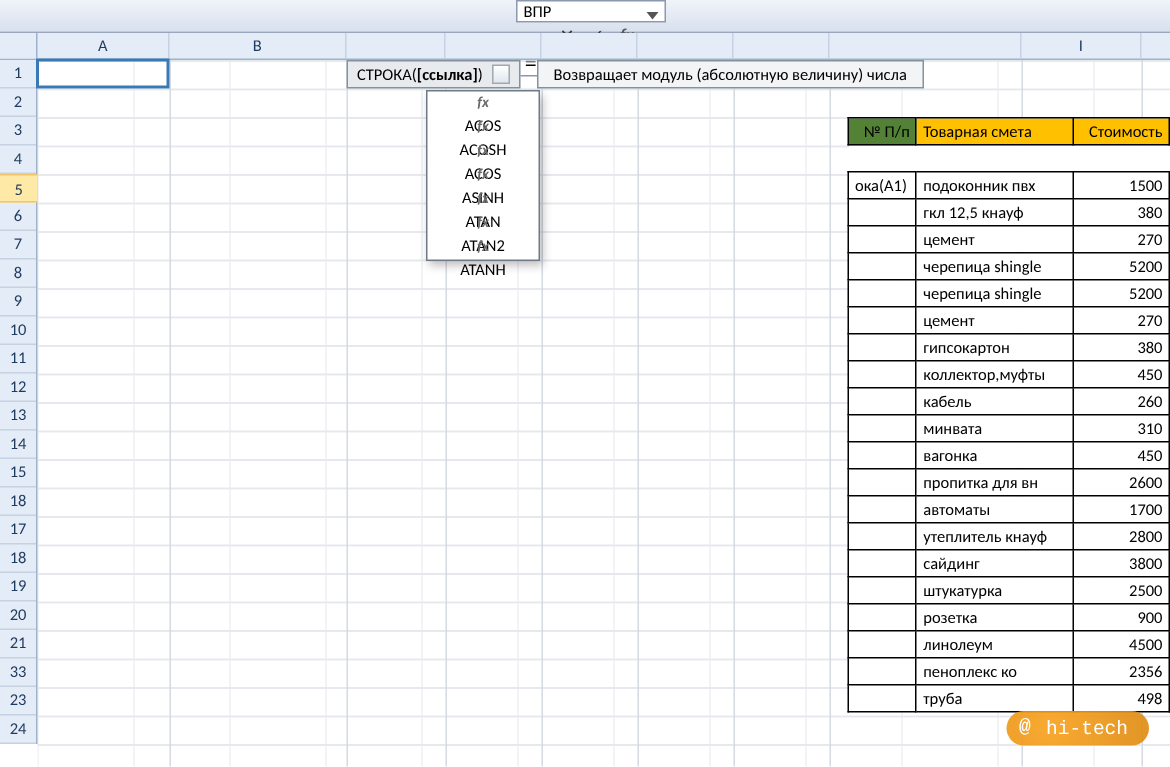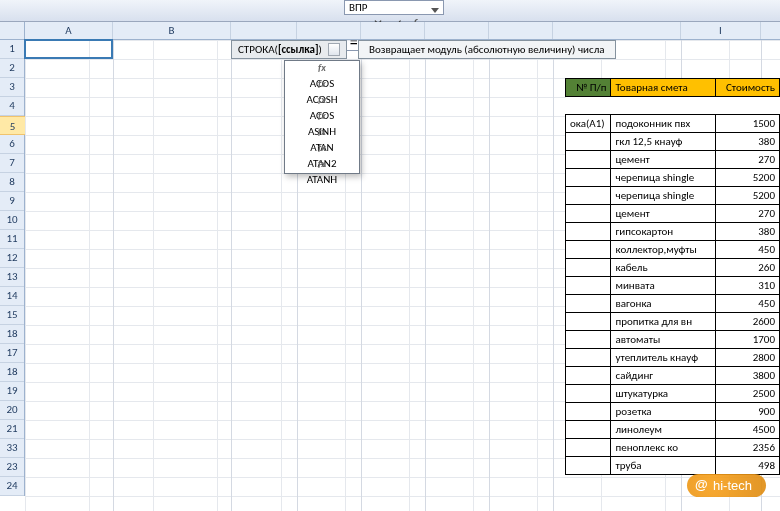--- a/index.html
+++ b/index.html
@@ -244,21 +244,21 @@
   }
   
   .wm{
     position:absolute;
     right:14px; bottom:14px;
     color:#fff;
     background: radial-gradient(circle at 30% 40%, #f9a11b, #de8a0f);
     padding:4px 14px 4px 26px;
     border-radius:16px;
     font-size:13px;
-    font-family: Liberation Sans, sans-serif;
+    font-family: Liberation Mono, monospace;
     display:flex; align-items:center;
     opacity:0.9;
     z-index:80;
     text-align:right;
   }
   .wm::before{
     content:"@"; position:absolute; left:8px; top:3px;
     font-weight:bold;
   }
 </style>

